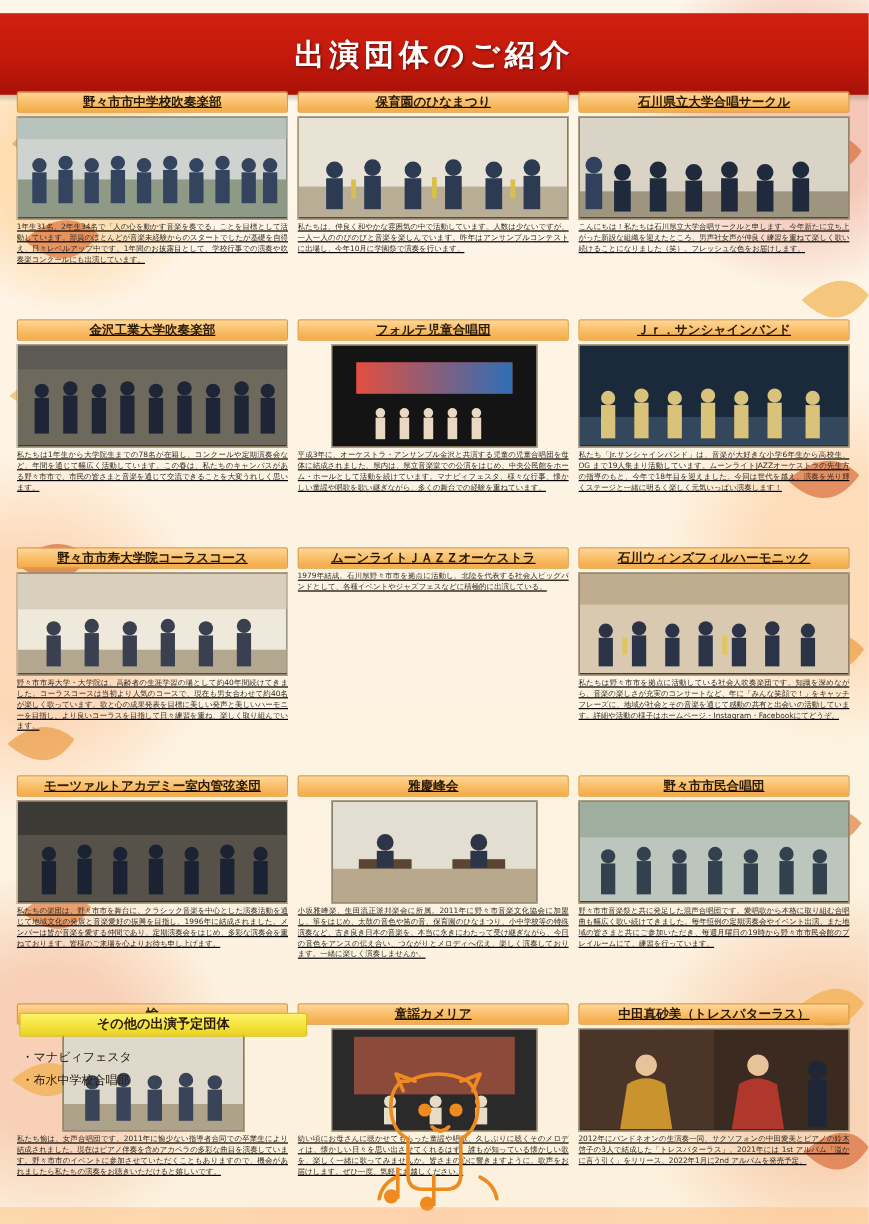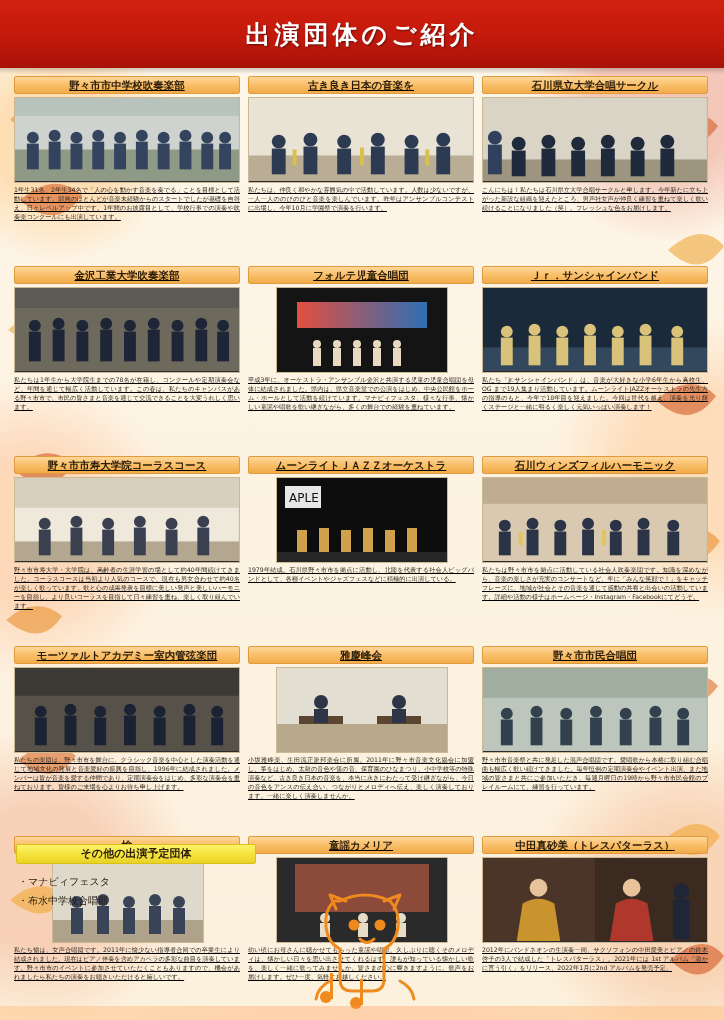--- a/index.html
+++ b/index.html
@@ -16,21 +16,21 @@
       radial-gradient(circle at 8% 14%, rgba(255,170,60,.30) 0 60px, rgba(255,170,60,0) 120px),
       radial-gradient(circle at 92% 10%, rgba(214,60,40,.25) 0 70px, rgba(214,60,40,0) 140px),
       radial-gradient(circle at 4% 52%, rgba(255,120,40,.22) 0 70px, rgba(255,120,40,0) 150px),
       radial-gradient(circle at 97% 46%, rgba(255,140,40,.22) 0 70px, rgba(255,140,40,0) 150px),
       radial-gradient(circle at 6% 86%, rgba(230,90,40,.22) 0 70px, rgba(230,90,40,0) 150px),
       radial-gradient(circle at 95% 88%, rgba(235,110,40,.22) 0 80px, rgba(235,110,40,0) 160px),
       linear-gradient(180deg,#fdf6ea 0%,#fdf3e2 45%,#fcf1dd 100%);
   }
   
   .banner{
-    position:absolute;left:0;top:0;width:724px;height:68px;
+    position:absolute;left:0;top:11px;width:724px;height:68px;
     background:linear-gradient(180deg,#d1200f 0%,#c3190c 55%,#a81208 100%);
     display:flex;align-items:center;justify-content:center;text-align:center;
   }
   .banner::after{
     content:"";position:absolute;left:0;bottom:-6px;width:100%;height:6px;
     background:linear-gradient(180deg,rgba(0,0,0,.18),rgba(0,0,0,0));
   }
   .banner h1{
     margin:0;color:#fff;font-size:25px;letter-spacing:4px;font-weight:bold;
     text-shadow:1px 1px 2px rgba(0,0,0,.45);
@@ -144,21 +144,21 @@
               <circle cx="212" cy="40" r="6"></circle>
                 <rect x="206" y="46" width="12" height="26"></rect>
             </g>
             <rect width="226" height="18" fill="#b9c3bd"></rect>
           </svg>
         </div>
         <div class="g-desc">1年生31名、2年生34名で「人の心を動かす音楽を奏でる」ことを目標として活動しています。部員のほとんどが音楽未経験からのスタートでしたが基礎を自得え、日々レベルアップ中です。1年間のお披露目として、学校行事での演奏や吹奏楽コンクールにも出演しています。</div>
       </div>
 
       <div class="cell">
-        <div class="g-title">古き良き日本の音楽を</div>
+        <div class="g-title">保育園のひなまつり</div>
         <div class="g-photo">
           <svg class="ph" viewBox="0 0 226 84" preserveAspectRatio="none">
             <rect width="226" height="84" fill="#e9e3d6"></rect>
             <rect y="58" width="226" height="26" fill="#b9ad96"></rect>
             <g fill="#2c3a52">
               <circle cx="30" cy="44" r="7"></circle>
                 <rect x="23" y="51" width="14" height="26"></rect>
               <circle cx="62" cy="42" r="7"></circle>
                 <rect x="55" y="49" width="14" height="28"></rect>
               <circle cx="96" cy="44" r="7"></circle>
@@ -322,36 +322,20 @@
               <circle cx="190" cy="44" r="6"></circle>
                 <rect x="184" y="50" width="12" height="28"></rect>
             </g>
           </svg>
         </div>
         <div class="g-desc">野々市市寿大学・大学院は、高齢者の生涯学習の場として約40年間続けてきました。コーラスコースは当初より人気のコースで、現在も男女合わせて約40名が楽しく歌っています。歌と心の成果発表を目標に美しい発声と美しいハーモニーを目指し、より良いコーラスを目指して日々練習を重ね、楽しく取り組んでいます。</div>
       </div>
 
       <div class="cell narrow">
         <div class="g-title">ムーンライトＪＡＺＺオーケストラ</div>
-        <div class="g-photo">
-          <svg class="ph" viewBox="0 0 170 84" preserveAspectRatio="none">
-            <rect width="170" height="84" fill="#0d0d0d"></rect>
-            <rect x="8" y="8" width="36" height="22" fill="#fff" opacity="0.9"></rect>
-            <text x="12" y="24" font-size="12" fill="#111" font-family="DejaVu Sans">APLE</text>
-            <g fill="#cfa14a">
-              <rect x="20" y="52" width="10" height="22"></rect>
-                <rect x="42" y="50" width="10" height="24"></rect>
-              <rect x="64" y="52" width="10" height="22"></rect>
-                <rect x="86" y="50" width="10" height="24"></rect>
-              <rect x="108" y="52" width="10" height="22"></rect>
-                <rect x="130" y="50" width="10" height="24"></rect>
-            </g>
-            <rect y="74" width="170" height="10" fill="#262626"></rect>
-          </svg>
-        </div>
         <div class="g-desc">1979年結成。石川県野々市市を拠点に活動し、北陸を代表する社会人ビッグバンドとして、各種イベントやジャズフェスなどに積極的に出演している。</div>
       </div>
 
       <div class="cell">
         <div class="g-title">石川ウィンズフィルハーモニック</div>
         <div class="g-photo">
           <svg class="ph" viewBox="0 0 226 84" preserveAspectRatio="none">
             <rect width="226" height="84" fill="#d8c9b0"></rect>
             <rect y="0" width="226" height="26" fill="#c0ad90"></rect>
             <g fill="#2b3346">

